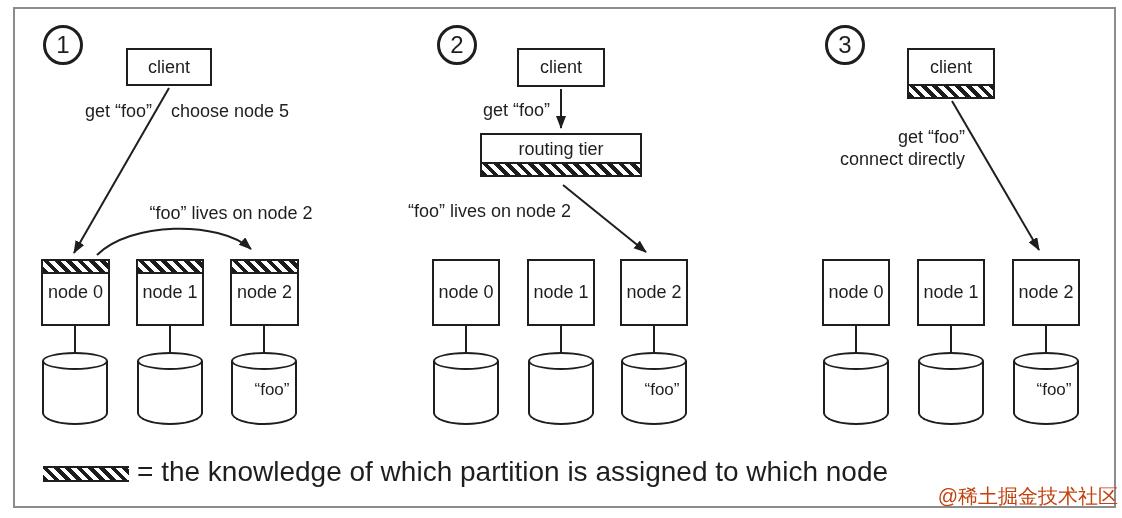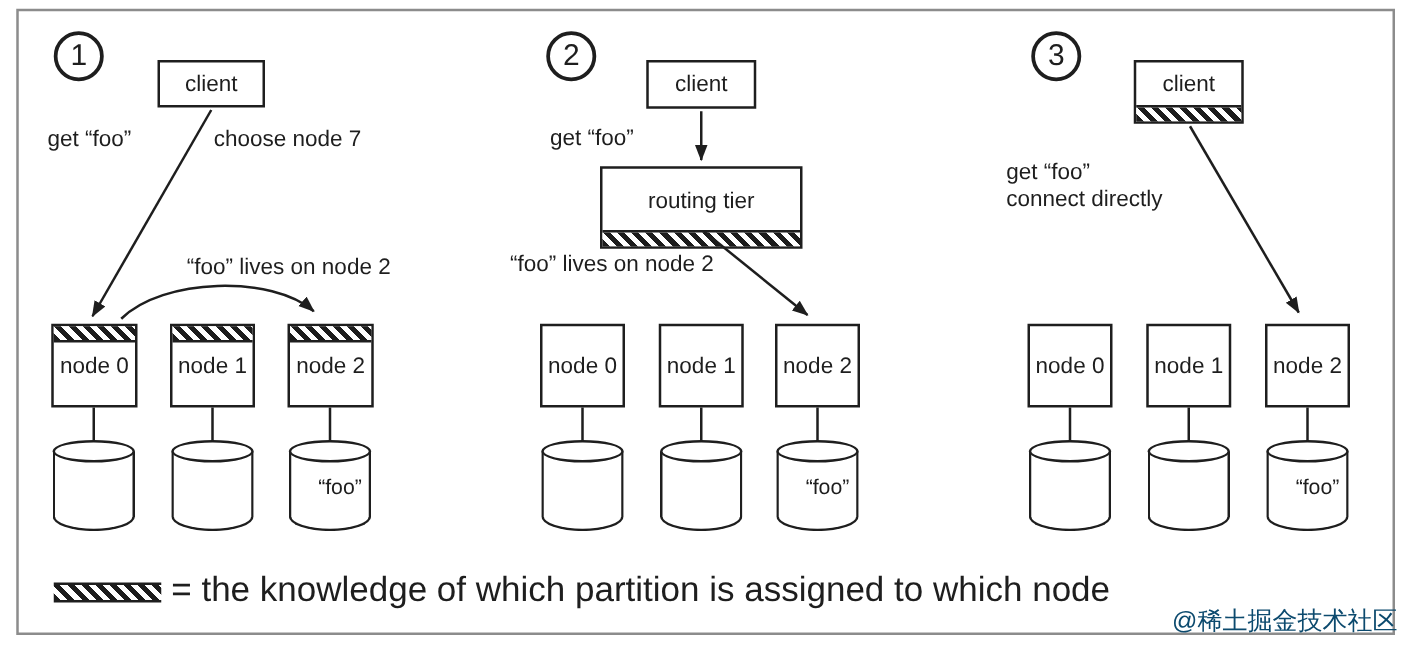--- a/index.html
+++ b/index.html
@@ -21,59 +21,59 @@
 
   .knowledge-strip { position:absolute; left:0; right:0; top:0; height:13px;
                      border-bottom:2px solid #1e1e1e;
                      background:repeating-linear-gradient(45deg,#1c1c1c 0 4px,#ffffff 4px 8px); }
   .knowledge-strip.bottom { top:auto; bottom:0; border-bottom:none; border-top:2px solid #1e1e1e; }
 
   .pad-bottom { padding-bottom:12px; }
 
   .lbl { position:absolute; font-size:18px; line-height:22px; white-space:nowrap; }
   .lbl .line { display:block; }
-  .ta-r { }
+  .ta-r { text-align:right; }
   .ta-c { text-align:center; }
 
   .cyl { position:absolute; width:66px; height:73px; }
   .cyl .cyl-body { position:absolute; left:0; top:9px; width:66px; height:64px;
                    border:2px solid #1e1e1e; border-top:none; background:#fff;
                    border-radius:0 0 33px 33px / 0 0 12px 12px; }
   .cyl .cyl-cap { position:absolute; left:0; top:0; width:66px; height:18px;
                   border:2px solid #1e1e1e; border-radius:50%; background:#fff; }
   .cyl .cyl-label { position:absolute; left:0; top:28px; width:100%; text-align:center;
                     font-size:17px;padding-left:16px; }
 
   svg.overlay { position:absolute; left:0; top:0; width:1122px; height:518px;
                 pointer-events:none; }
   .stroke { stroke:#1e1e1e; stroke-width:2; fill:none; }
 
   .legend-text { position:absolute; font-size:28px; white-space:nowrap; }
   .legend-swatch { position:absolute; border-top:2px solid #1e1e1e; border-bottom:2px solid #1e1e1e; }
 
-  .watermark { position:absolute; font-size:20px; color:#0c4a6e; white-space:nowrap;
+  .watermark { position:absolute; font-size:20px; color:#c2410c; white-space:nowrap;
                text-align:right; }
 </style>
 </head>
 <body>
 
 <div id="canvas">
 
   <div class="frame"></div>
 
   <div class="num-circle" style="left:43px;top:25px">1</div>
 
   <div class="box" style="left:126px;top:48px;width:86px;height:38px">
     <span>client</span>
   </div>
 
   <div class="lbl ta-r" style="left:38px;top:100px;width:114px">get “foo”</div>
 
   <div class="lbl ta-c" style="left:166px;top:100px;width:128px">
-    <span class="line">choose node 7</span>
+    <span class="line">choose node 5</span>
   </div>
 
   <div class="lbl ta-c" style="left:131px;top:202px;width:200px">“foo” lives on node 2</div>
 
   <div class="box" style="left:41px;top:259px;width:69px;height:67px">
     <i class="knowledge-strip"></i>
     <span>node 0</span>
   </div>
   <div class="box" style="left:136px;top:259px;width:68px;height:67px">
     <i class="knowledge-strip"></i>
@@ -101,21 +101,21 @@
   </div>
 
   <div class="num-circle" style="left:437px;top:25px">2</div>
 
   <div class="box" style="left:517px;top:48px;width:88px;height:39px">
     <span>client</span>
   </div>
 
   <div class="lbl ta-r" style="left:440px;top:99px;width:110px">get “foo”</div>
 
-  <div class="box pad-bottom" style="left:480px;top:133px;width:162px;height:66px">
+  <div class="box pad-bottom" style="left:480px;top:133px;width:162px;height:44px">
     <span>routing tier</span>
     <i class="knowledge-strip bottom"></i>
   </div>
 
   <div class="lbl" style="left:408px;top:200px;width:190px">“foo” lives on node 2</div>
 
   <div class="box" style="left:432px;top:259px;width:68px;height:67px">
     <span>node 0</span>
   </div>
   <div class="box" style="left:527px;top:259px;width:68px;height:67px">

